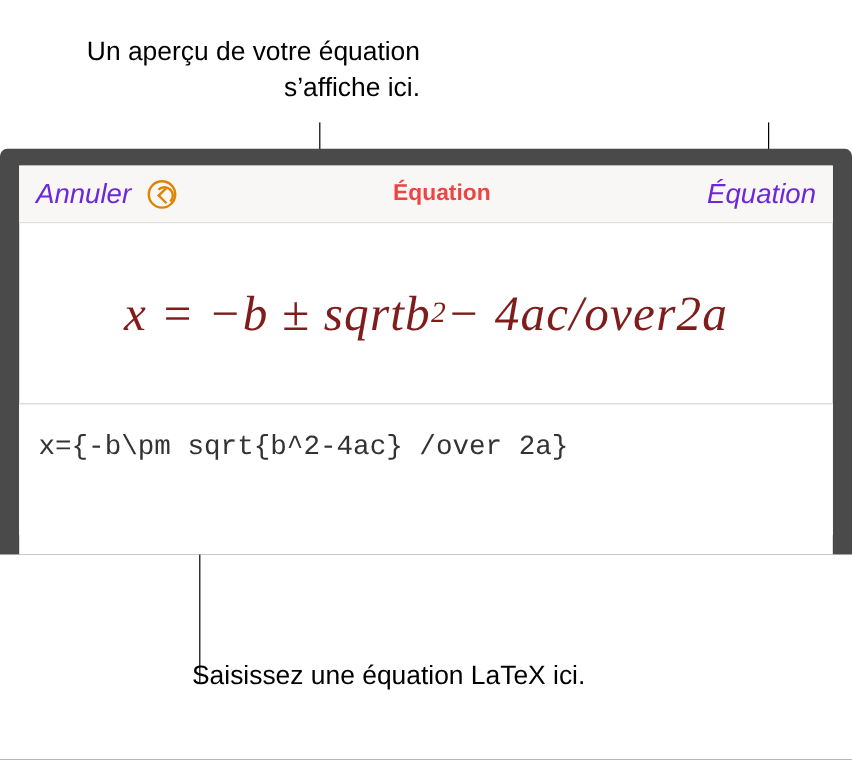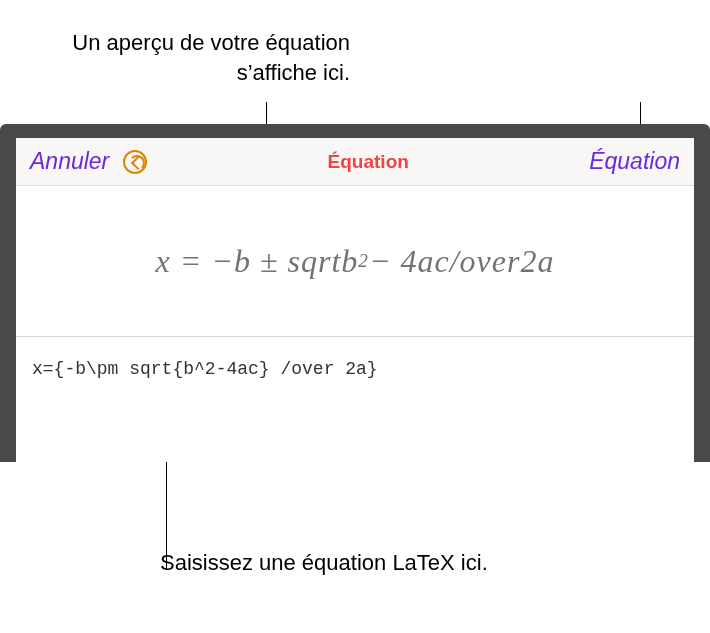--- a/index.html
+++ b/index.html
@@ -110,33 +110,33 @@
       font-weight: 600;
       color: #ef4444;
     }
     .preview {
       flex: 0 0 150px;
       display: flex;
       align-items: center;
       justify-content: center;
       font-family: "STIXGeneral", "Cambria Math", "Times New Roman", serif;
       font-style: italic;
-      font-size: 32px;
-      color: #737373;
+      font-size: 41px;
+      color: #7f1d1d;
       letter-spacing: 1px;
       padding: 0 10px;
       overflow: hidden;
       white-space: nowrap;
     }
     .preview sup { font-size: 0.6em; vertical-align: super; font-style: italic;}
     .input-row {
       border-top: 1px solid #d7d5d3;
       padding: 22px 16px 0 16px;
       font-family: "Menlo", "Courier New", monospace;
-      font-size: 18px;
+      font-size: 23px;
       color: #333;
       height: 110px;
       background:#fff;
     }
     .callout-bottom {
       position: absolute;
       top: 550px;
       left: 160px;
       width: 520px;
       font-size: 22px;

